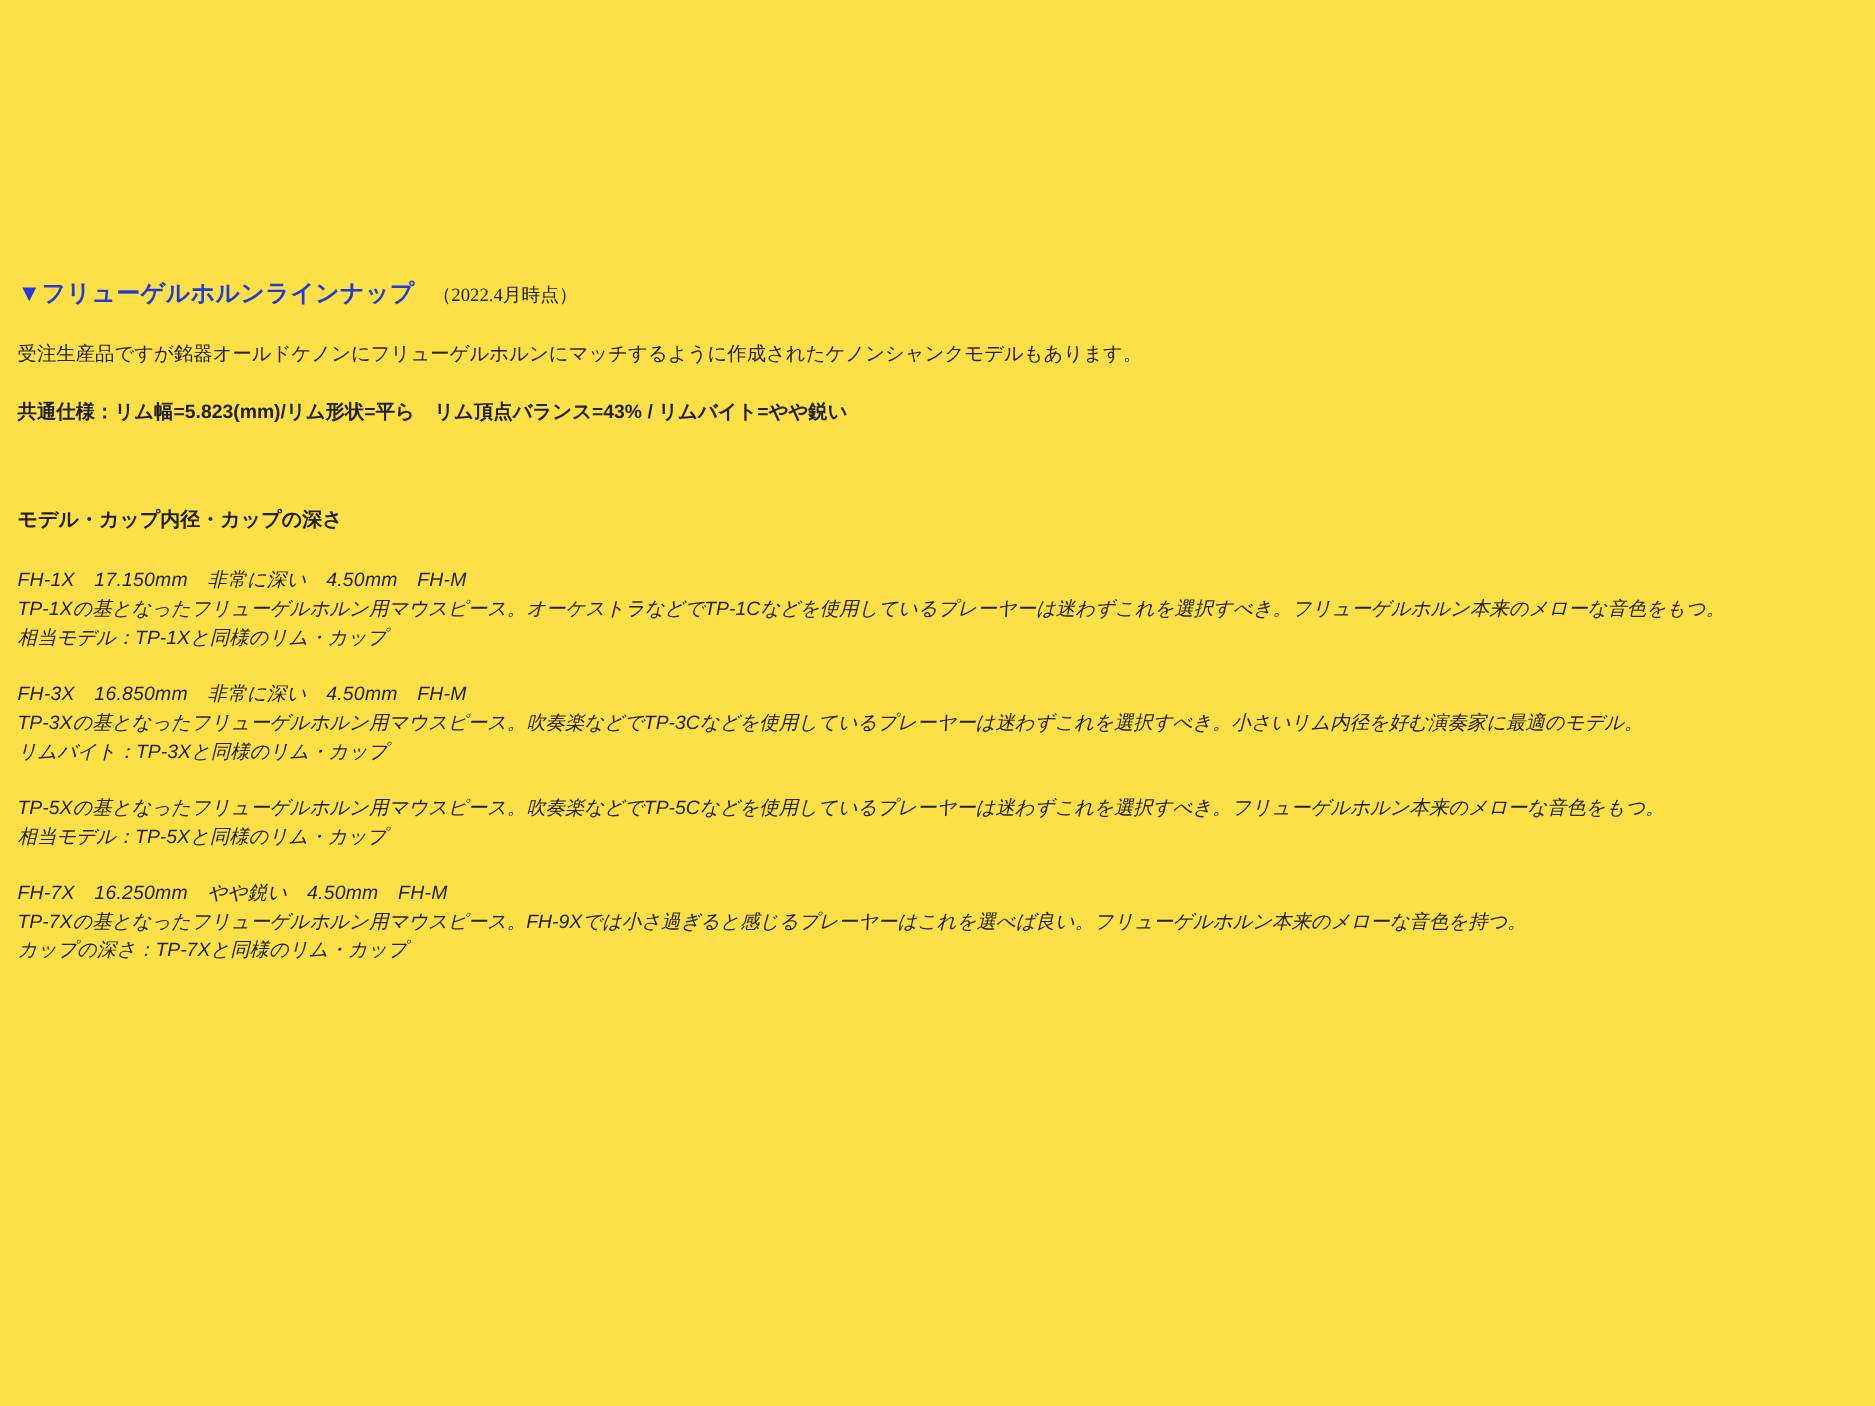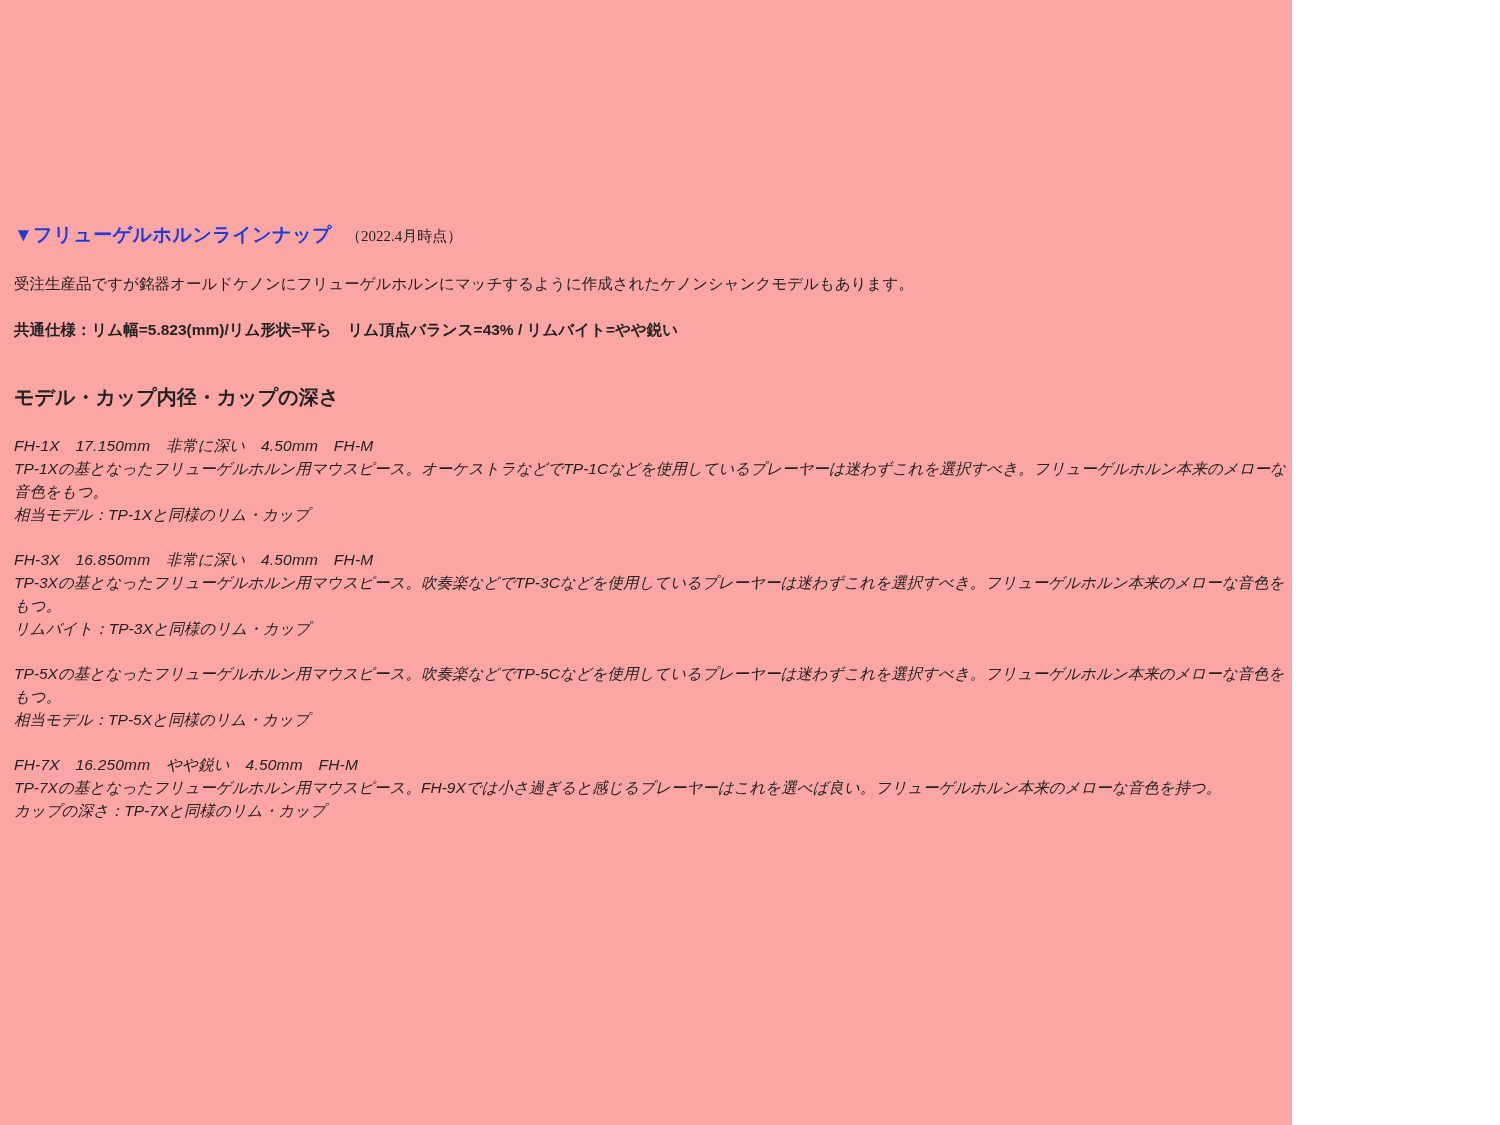--- a/index.html
+++ b/index.html
@@ -3,26 +3,26 @@
 <meta charset="utf-8">
 <style>
   html, body {
     margin: 0;
     padding: 0;
     background: #ffffff;
     font-family: "Liberation Sans", "DejaVu Sans", sans-serif;
     color: #222222;
   }
   .page {
-    width: 1292px;
+    width: 1500px;
     height: 1125px;
     box-sizing: border-box;
     padding: 222px 1px 0 14px;
     overflow: hidden;
-    background: #fca5a5;
+    background: #fde047;
   }
   .headline {
     display: flex;
     align-items: baseline;
     gap: 14px;
     margin: 0 0 24px 0;
   }
   .headline-title {
     color: #1f3dd6;
     font-size: 19px;
@@ -37,24 +37,24 @@
   }
   .intro {
     font-size: 15.5px;
     line-height: 23px;
     margin: 0 0 23px 0;
   }
   .common-spec {
     font-size: 15.5px;
     font-weight: bold;
     line-height: 23px;
-    margin: 0 0 45px 0;
+    margin: 0 0 64px 0;
   }
   .section-title {
-    font-size: 20px;
+    font-size: 16px;
     font-weight: bold;
     line-height: 23px;
     margin: 0 0 25px 0;
   }
   .model-block {
     margin: 0 0 22px 0;
   }
   .model-block p {
     margin: 0;
     font-size: 15.5px;
@@ -82,21 +82,21 @@
   <p class="section-title">モデル・カップ内径・カップの深さ</p>
 
   <div class="model-block">
     <p class="model-spec-line">FH-1X　17.150mm　非常に深い　4.50mm　FH-M</p>
     <p>TP-1Xの基となったフリューゲルホルン用マウスピース。オーケストラなどでTP-1Cなどを使用しているプレーヤーは迷わずこれを選択すべき。フリューゲルホルン本来のメローな音色をもつ。</p>
     <p>相当モデル：TP-1Xと同様のリム・カップ</p>
   </div>
 
   <div class="model-block">
     <p class="model-spec-line">FH-3X　16.850mm　非常に深い　4.50mm　FH-M</p>
-    <p>TP-3Xの基となったフリューゲルホルン用マウスピース。吹奏楽などでTP-3Cなどを使用しているプレーヤーは迷わずこれを選択すべき。フリューゲルホルン本来のメローな音色をもつ。</p>
+    <p>TP-3Xの基となったフリューゲルホルン用マウスピース。吹奏楽などでTP-3Cなどを使用しているプレーヤーは迷わずこれを選択すべき。小さいリム内径を好む演奏家に最適のモデル。</p>
     <p>リムバイト：TP-3Xと同様のリム・カップ</p>
   </div>
 
   <div class="model-block">
     <p>TP-5Xの基となったフリューゲルホルン用マウスピース。吹奏楽などでTP-5Cなどを使用しているプレーヤーは迷わずこれを選択すべき。フリューゲルホルン本来のメローな音色をもつ。</p>
     <p>相当モデル：TP-5Xと同様のリム・カップ</p>
   </div>
 
   <div class="model-block">
     <p class="model-spec-line">FH-7X　16.250mm　やや鋭い　4.50mm　FH-M</p>

